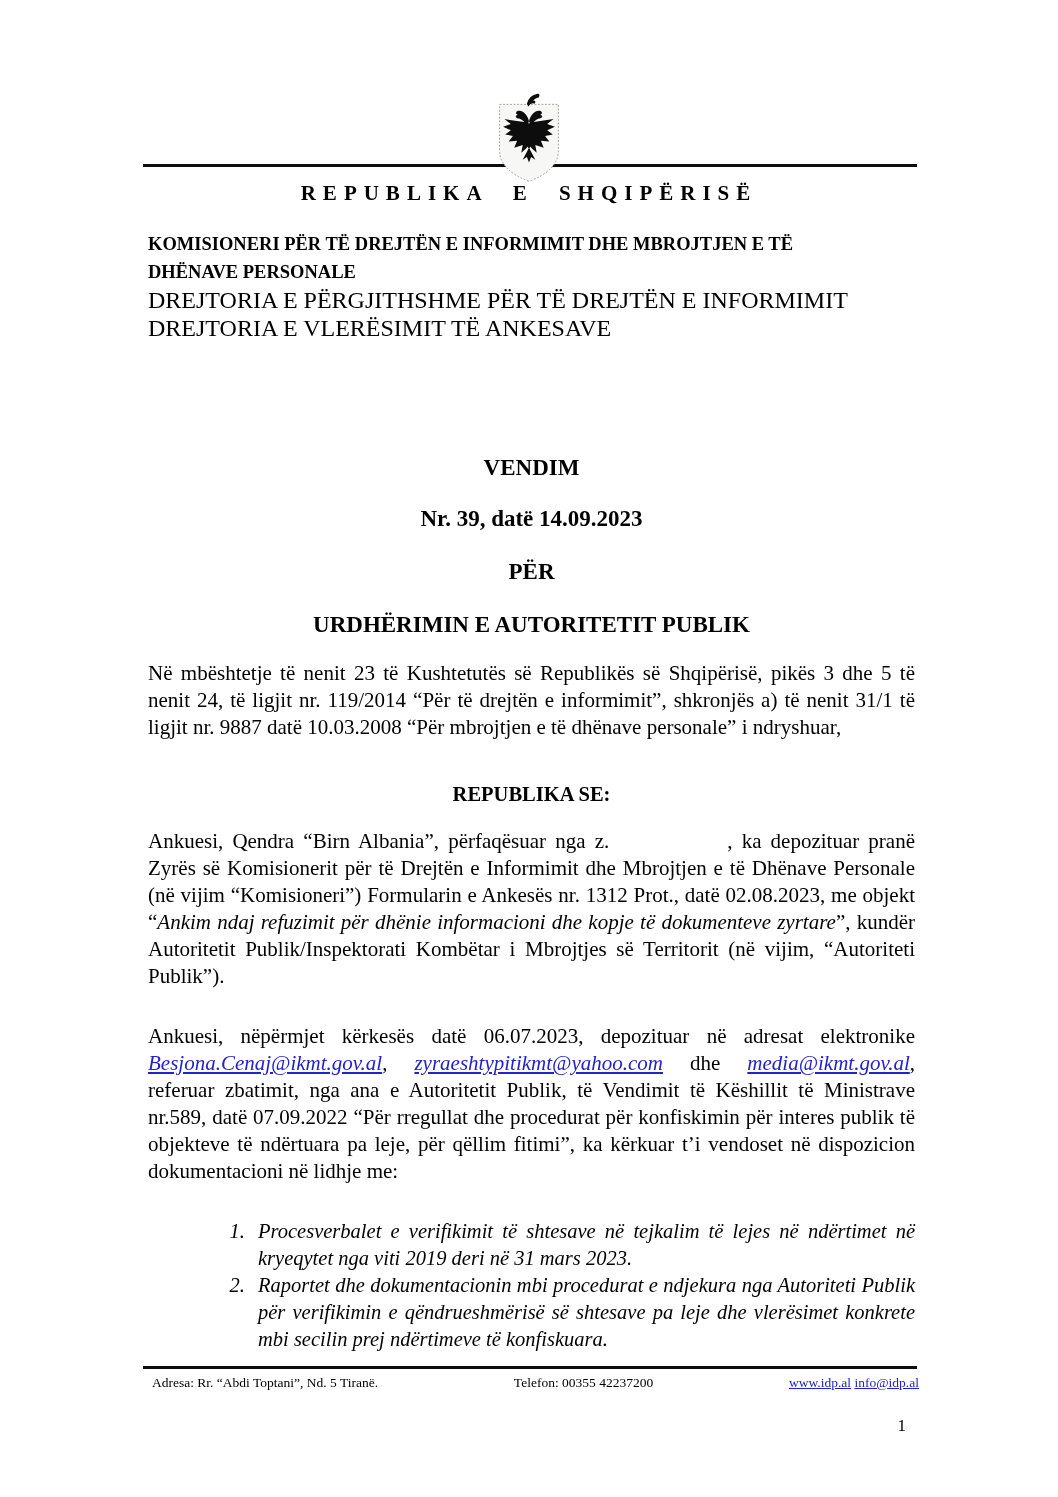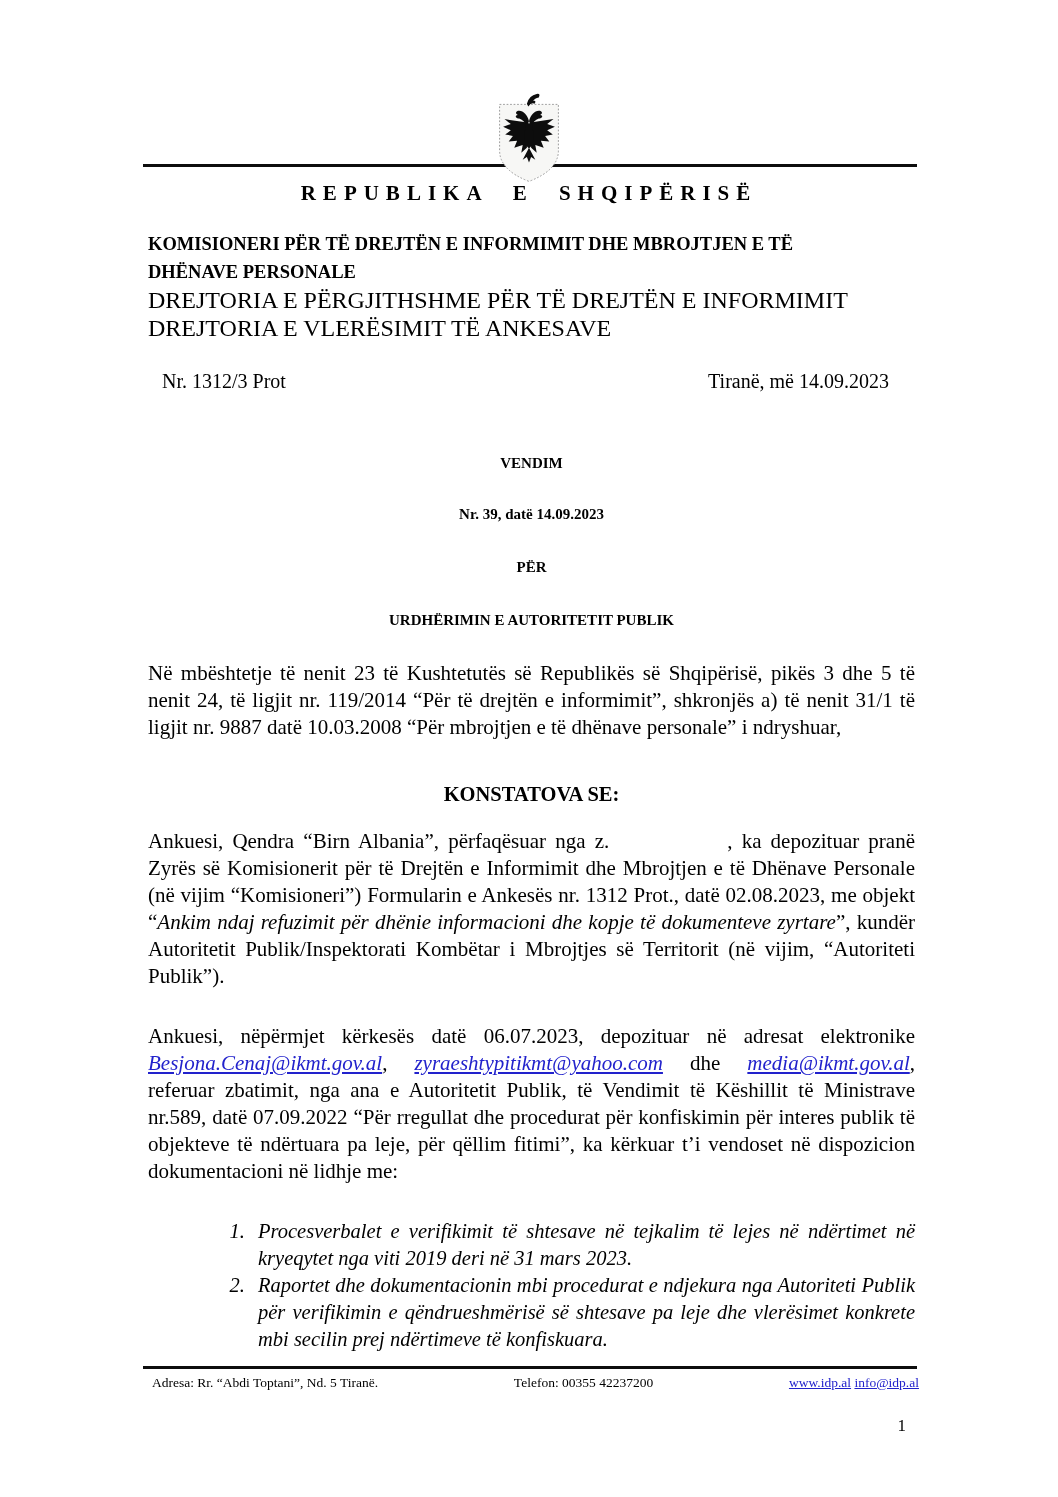--- a/index.html
+++ b/index.html
@@ -26,21 +26,21 @@
   .org-reg  { font-size:24px; }
 
   
   .meta-row {
     top:370px; left:148px; width:767px;
     display:flex; justify-content:space-between;
     font-size:20px; box-sizing:border-box; padding:0 26px 0 14px;
   }
 
   
-  .c-title { left:148px; width:767px; text-align:center; font-weight:bold; font-size:15px; }
+  .c-title { left:148px; width:767px; text-align:center; font-weight:bold; font-size:23px; }
   .t-vendim  { top:455px; }
   .t-number  { top:506px; }
   .t-per     { top:559px; }
   .t-subject { top:612px; }
 
   
   .para {
     left:148px; width:767px;
     font-size:21px; line-height:27px; text-align:justify;
   }
@@ -96,33 +96,29 @@
 
   <div class="abs republika">REPUBLIKA E SHQIPËRISË</div>
 
   <div class="abs org-block">
     <div class="org-bold">KOMISIONERI PËR TË DREJTËN E INFORMIMIT DHE MBROJTJEN E TË</div>
     <div class="org-bold">DHËNAVE PERSONALE</div>
     <div class="org-reg">DREJTORIA E PËRGJITHSHME PËR TË DREJTËN E INFORMIMIT</div>
     <div class="org-reg">DREJTORIA E VLERËSIMIT TË ANKESAVE</div>
   </div>
 
-  <div class="abs meta-row">
-    <span>Nr. 1312/3 Prot</span>
-    <span>Tiranë, më 14.09.2023</span>
-  </div>
 
   <div class="abs c-title t-vendim">VENDIM</div>
   <div class="abs c-title t-number">Nr. 39, datë 14.09.2023</div>
   <div class="abs c-title t-per">PËR</div>
   <div class="abs c-title t-subject">URDHËRIMIN E AUTORITETIT PUBLIK</div>
 
   <div class="abs para p-intro">Në mbështetje të nenit 23 të Kushtetutës së Republikës së Shqipërisë, pikës 3 dhe 5 të nenit 24, të ligjit nr. 119/2014 “Për të drejtën e informimit”, shkronjës a) të nenit 31/1 të ligjit nr. 9887 datë 10.03.2008 “Për mbrojtjen e të dhënave personale” i ndryshuar,</div>
 
-  <div class="abs t-konstat">KONSTATOVA SE:</div>
+  <div class="abs t-konstat">REPUBLIKA SE:</div>
 
   <div class="abs para p-compl"><span>Ankuesi, Qendra “Birn Albania”, përfaqësuar nga z.</span><span class="redacted-space"></span><span>, ka depozituar pranë Zyrës së Komisionerit për të Drejtën e Informimit dhe Mbrojtjen e të Dhënave Personale (në vijim “Komisioneri”) Formularin e Ankesës nr. 1312 Prot., datë 02.08.2023, me objekt “</span><span class="italic">Ankim ndaj refuzimit për dhënie informacioni dhe kopje të dokumenteve zyrtare</span><span>”, kundër Autoritetit Publik/Inspektorati Kombëtar i Mbrojtjes së Territorit (në vijim, “Autoriteti Publik”).</span></div>
 
   <div class="abs para p-req"><span>Ankuesi, nëpërmjet kërkesës datë 06.07.2023, depozituar në adresat elektronike </span><a class="doc-link" style="color:#2222cc" href="#">Besjona.Cenaj@ikmt.gov.al</a><span>, </span><a class="doc-link" style="color:#2222cc" href="#">zyraeshtypitikmt@yahoo.com</a><span> dhe </span><a class="doc-link" style="color:#2222cc" href="#">media@ikmt.gov.al</a><span>, referuar zbatimit, nga ana e Autoritetit Publik, të Vendimit të Këshillit të Ministrave nr.589, datë 07.09.2022 “Për rregullat dhe procedurat për konfiskimin për interes publik të objekteve të ndërtuara pa leje, për qëllim fitimi”, ka kërkuar t’i vendoset në dispozicion dokumentacioni në lidhje me:</span></div>
 
   <div class="abs req-list-wrap">
     <ol class="req-list">
       <li><span>Procesverbalet e verifikimit të shtesave në tejkalim të lejes në ndërtimet në kryeqytet nga viti 2019 deri në 31 mars 2023.</span></li>
       <li><span>Raportet dhe dokumentacionin mbi procedurat e ndjekura nga Autoriteti Publik për verifikimin e qëndrueshmërisë së shtesave pa leje dhe vlerësimet konkrete mbi secilin prej ndërtimeve të konfiskuara.</span></li>
     </ol>

